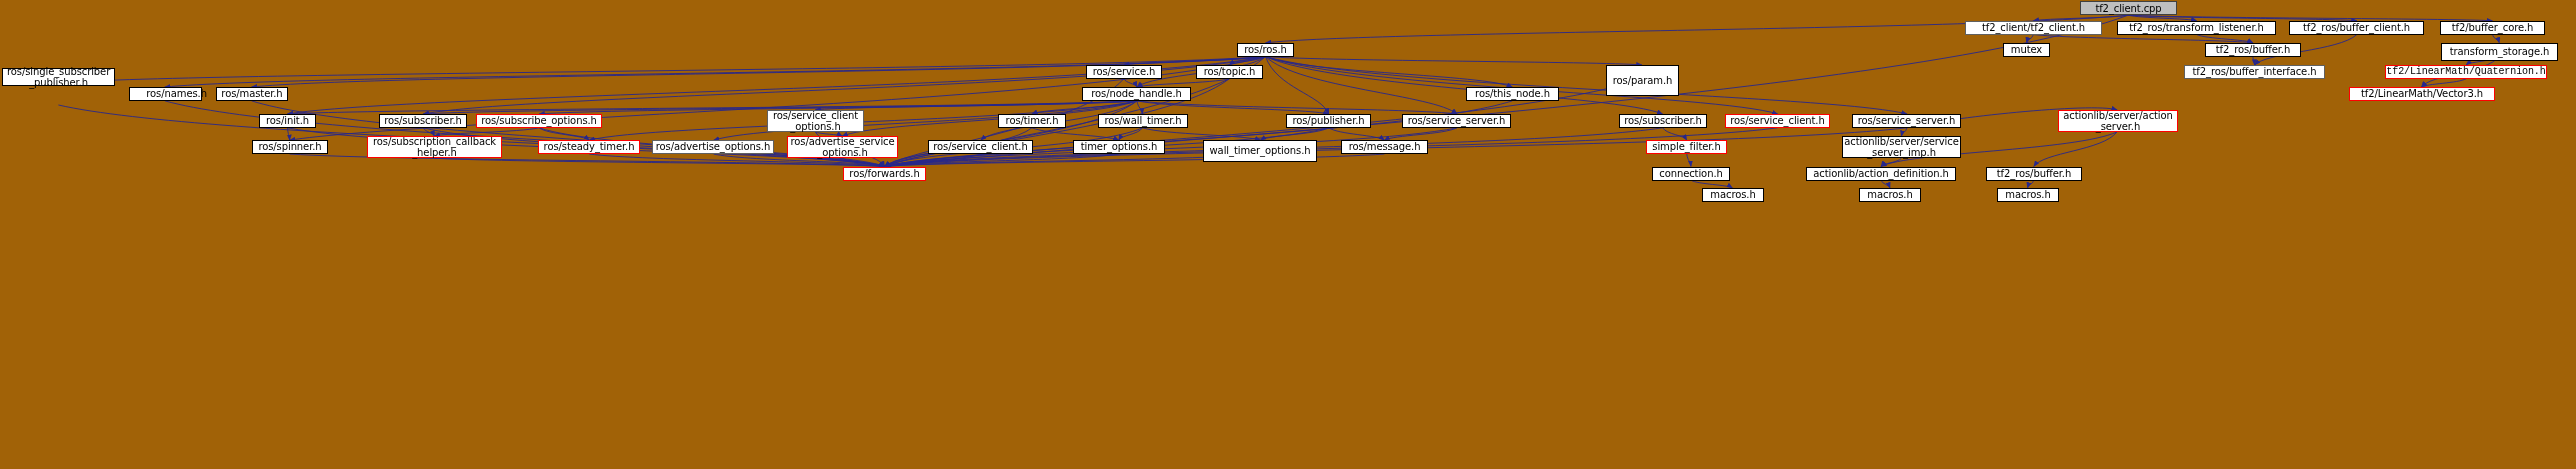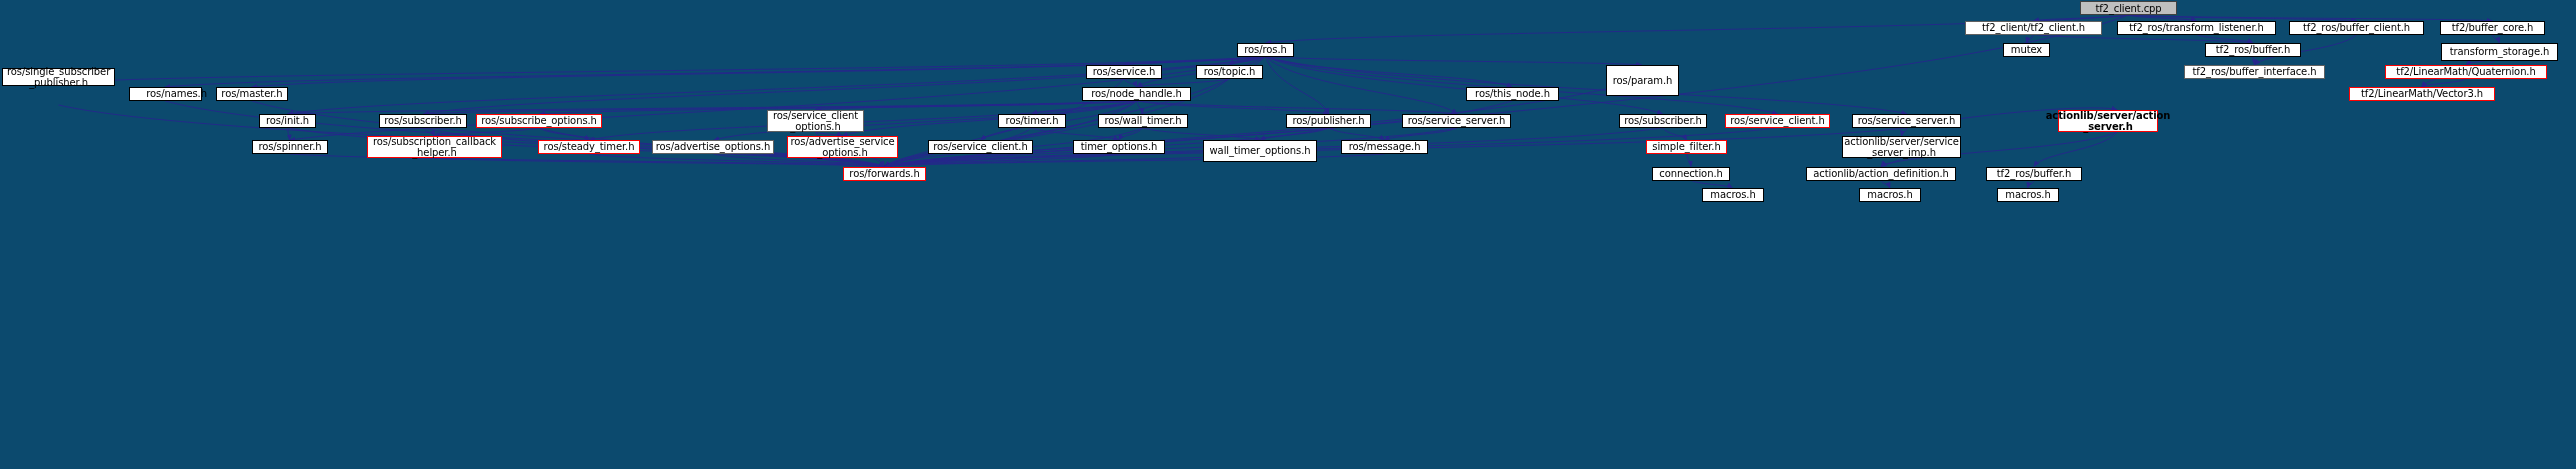--- a/index.html
+++ b/index.html
@@ -4,21 +4,21 @@
 <style>
   html, body {
     margin: 0;
     padding: 0;
     background: #ffffff;
   }
   #graph-root {
     position: relative;
     width: 2576px;
     height: 469px;
-    background: #0c4a6e;
+    background: #a16207;
     font-family: "DejaVu Sans", "Liberation Sans", sans-serif;
     overflow: hidden;
   }
   #edge-layer {
     position: absolute;
     left: 0;
     top: 0;
     width: 2576px;
     height: 469px;
     pointer-events: none;
@@ -161,21 +161,21 @@
   <div id="nodes-layer">
       <div class="node root" style="left: 2080px; top: 1.4px; width: 97px; height: 14px;">tf2_client.cpp</div>
       <div class="node grey" style="left: 1965px; top: 21px; width: 137px; height: 14px;">tf2_client/tf2_client.h</div>
       <div class="node" style="left: 2117px; top: 21px; width: 159px; height: 14px;">tf2_ros/transform_listener.h</div>
       <div class="node" style="left: 2289px; top: 21px; width: 135px; height: 14px;">tf2_ros/buffer_client.h</div>
       <div class="node" style="left: 2440px; top: 21px; width: 105px; height: 14px;">tf2/buffer_core.h</div>
       <div class="node" style="left: 2003px; top: 43px; width: 47px; height: 14px;">mutex</div>
       <div class="node" style="left: 2205px; top: 43px; width: 96px; height: 14px;">tf2_ros/buffer.h</div>
       <div class="node" style="left: 2441px; top: 43px; width: 117px; height: 18px;">transform_storage.h</div>
       <div class="node grey" style="left: 2184px; top: 65px; width: 141px; height: 14px;">tf2_ros/buffer_interface.h</div>
-      <div class="node red" style="left: 2385px; top: 65px; width: 162px; height: 14px;">tf2/LinearMath/Quaternion.h</div>
+      <div class="node red" style="left: 2385px; top: 65px; width: 162px; height: 14px; font-family: Liberation Mono, monospace;">tf2/LinearMath/Quaternion.h</div>
       <div class="node red" style="left: 2349px; top: 87px; width: 146px; height: 14px;">tf2/LinearMath/Vector3.h</div>
       <div class="node" style="left: 1237px; top: 43px; width: 57px; height: 14px;">ros/ros.h</div>
       <div class="node" style="left: 1086px; top: 65px; width: 76px; height: 14px;">ros/service.h</div>
       <div class="node" style="left: 1196px; top: 65px; width: 67px; height: 14px;">ros/topic.h</div>
       <div class="node" style="left: 1606px; top: 65px; width: 73px; height: 31px;">ros/param.h</div>
       <div class="node" style="left: 1082px; top: 87px; width: 109px; height: 14px;">ros/node_handle.h</div>
       <div class="node" style="left: 1466px; top: 87px; width: 93px; height: 14px;">ros/this_node.h</div>
       <div class="node" style="left: 2.1px; top: 68px; width: 113px; height: 18px;">ros/single_subscriber
 _publisher.h</div>
       <div class="node" style="left: 129px; top: 87px; width: 73px; height: 14px; padding-left: 25px;">ros/names.h</div>
@@ -185,21 +185,21 @@
       <div class="node red" style="left: 476px; top: 114px; width: 126px; height: 14px;">ros/subscribe_options.h</div>
       <div class="node grey" style="left: 767px; top: 110px; width: 97px; height: 22px;">ros/service_client
 _options.h</div>
       <div class="node" style="left: 998px; top: 114px; width: 68px; height: 14px;">ros/timer.h</div>
       <div class="node" style="left: 1098px; top: 114px; width: 90px; height: 14px;">ros/wall_timer.h</div>
       <div class="node" style="left: 1286px; top: 114px; width: 85px; height: 14px;">ros/publisher.h</div>
       <div class="node" style="left: 1402px; top: 114px; width: 109px; height: 14px;">ros/service_server.h</div>
       <div class="node" style="left: 1619px; top: 114px; width: 88px; height: 14px;">ros/subscriber.h</div>
       <div class="node red" style="left: 1725px; top: 114px; width: 105px; height: 14px;">ros/service_client.h</div>
       <div class="node" style="left: 1852px; top: 114px; width: 109px; height: 14px;">ros/service_server.h</div>
-      <div class="node red" style="left: 2058px; top: 110px; width: 100px; height: 22px; font-weight: bold;">actionlib/server/action
+      <div class="node red" style="left: 2058px; top: 110px; width: 120px; height: 22px;">actionlib/server/action
 _server.h</div>
       <div class="node" style="left: 252px; top: 140px; width: 76px; height: 14px;">ros/spinner.h</div>
       <div class="node red" style="left: 367px; top: 136px; width: 135px; height: 22px;">ros/subscription_callback
 _helper.h</div>
       <div class="node red" style="left: 538px; top: 140px; width: 102px; height: 14px;">ros/steady_timer.h</div>
       <div class="node grey" style="left: 652px; top: 140px; width: 122px; height: 14px;">ros/advertise_options.h</div>
       <div class="node red" style="left: 787px; top: 136px; width: 111px; height: 22px;">ros/advertise_service
 _options.h</div>
       <div class="node" style="left: 928px; top: 140px; width: 105px; height: 14px;">ros/service_client.h</div>
       <div class="node" style="left: 1073px; top: 140px; width: 92px; height: 14px;">timer_options.h</div>

